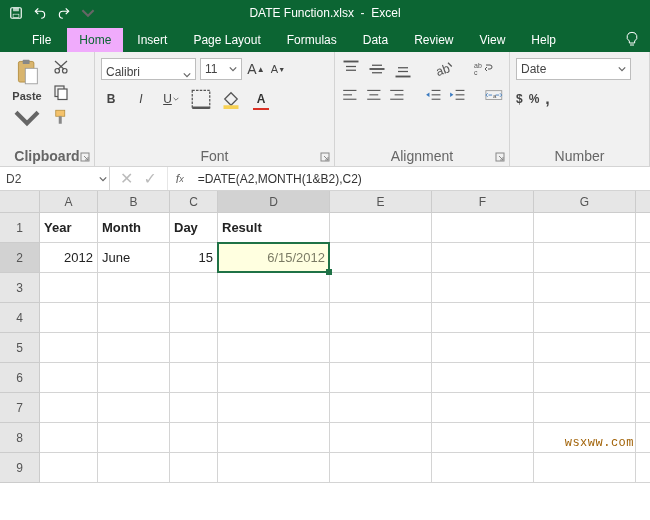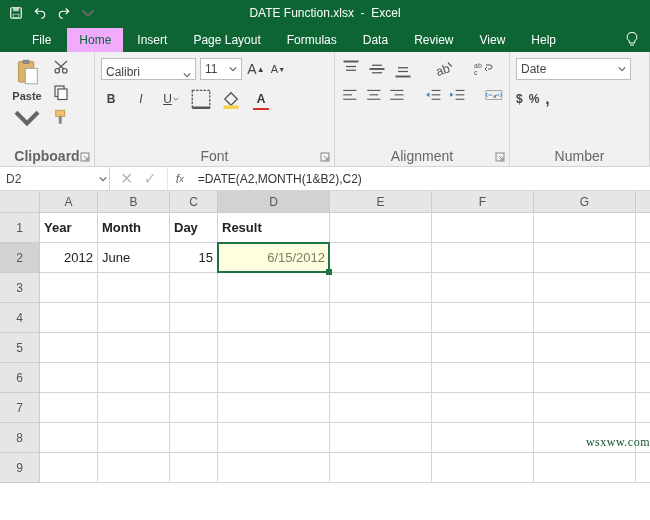--- a/index.html
+++ b/index.html
@@ -100,25 +100,25 @@
   }
   .active-cell-overlay .handle {
     position:absolute; right:-4px; bottom:-4px; width:6px; height:6px; background:#1f7246;
   }
 
   .chev { width:8px; height:8px; }
   .chev path { stroke:#666; stroke-width:1.5; fill:none;}
 
   .watermark {
     position: absolute;
-    right: 0;
+    right: 16px;
     bottom: 70px;
     font-size: 12px;
-    color: #14532d;
-    font-family: Liberation Serif, serif;
+    color: #a16207;
+    font-family: Liberation Mono, monospace;
     letter-spacing: 0.5px;
     pointer-events: none;
   }
 </style>
 </head>
 <body>
 
 <div class="titlebar">
   <div class="qat">
     <span class="icon">

